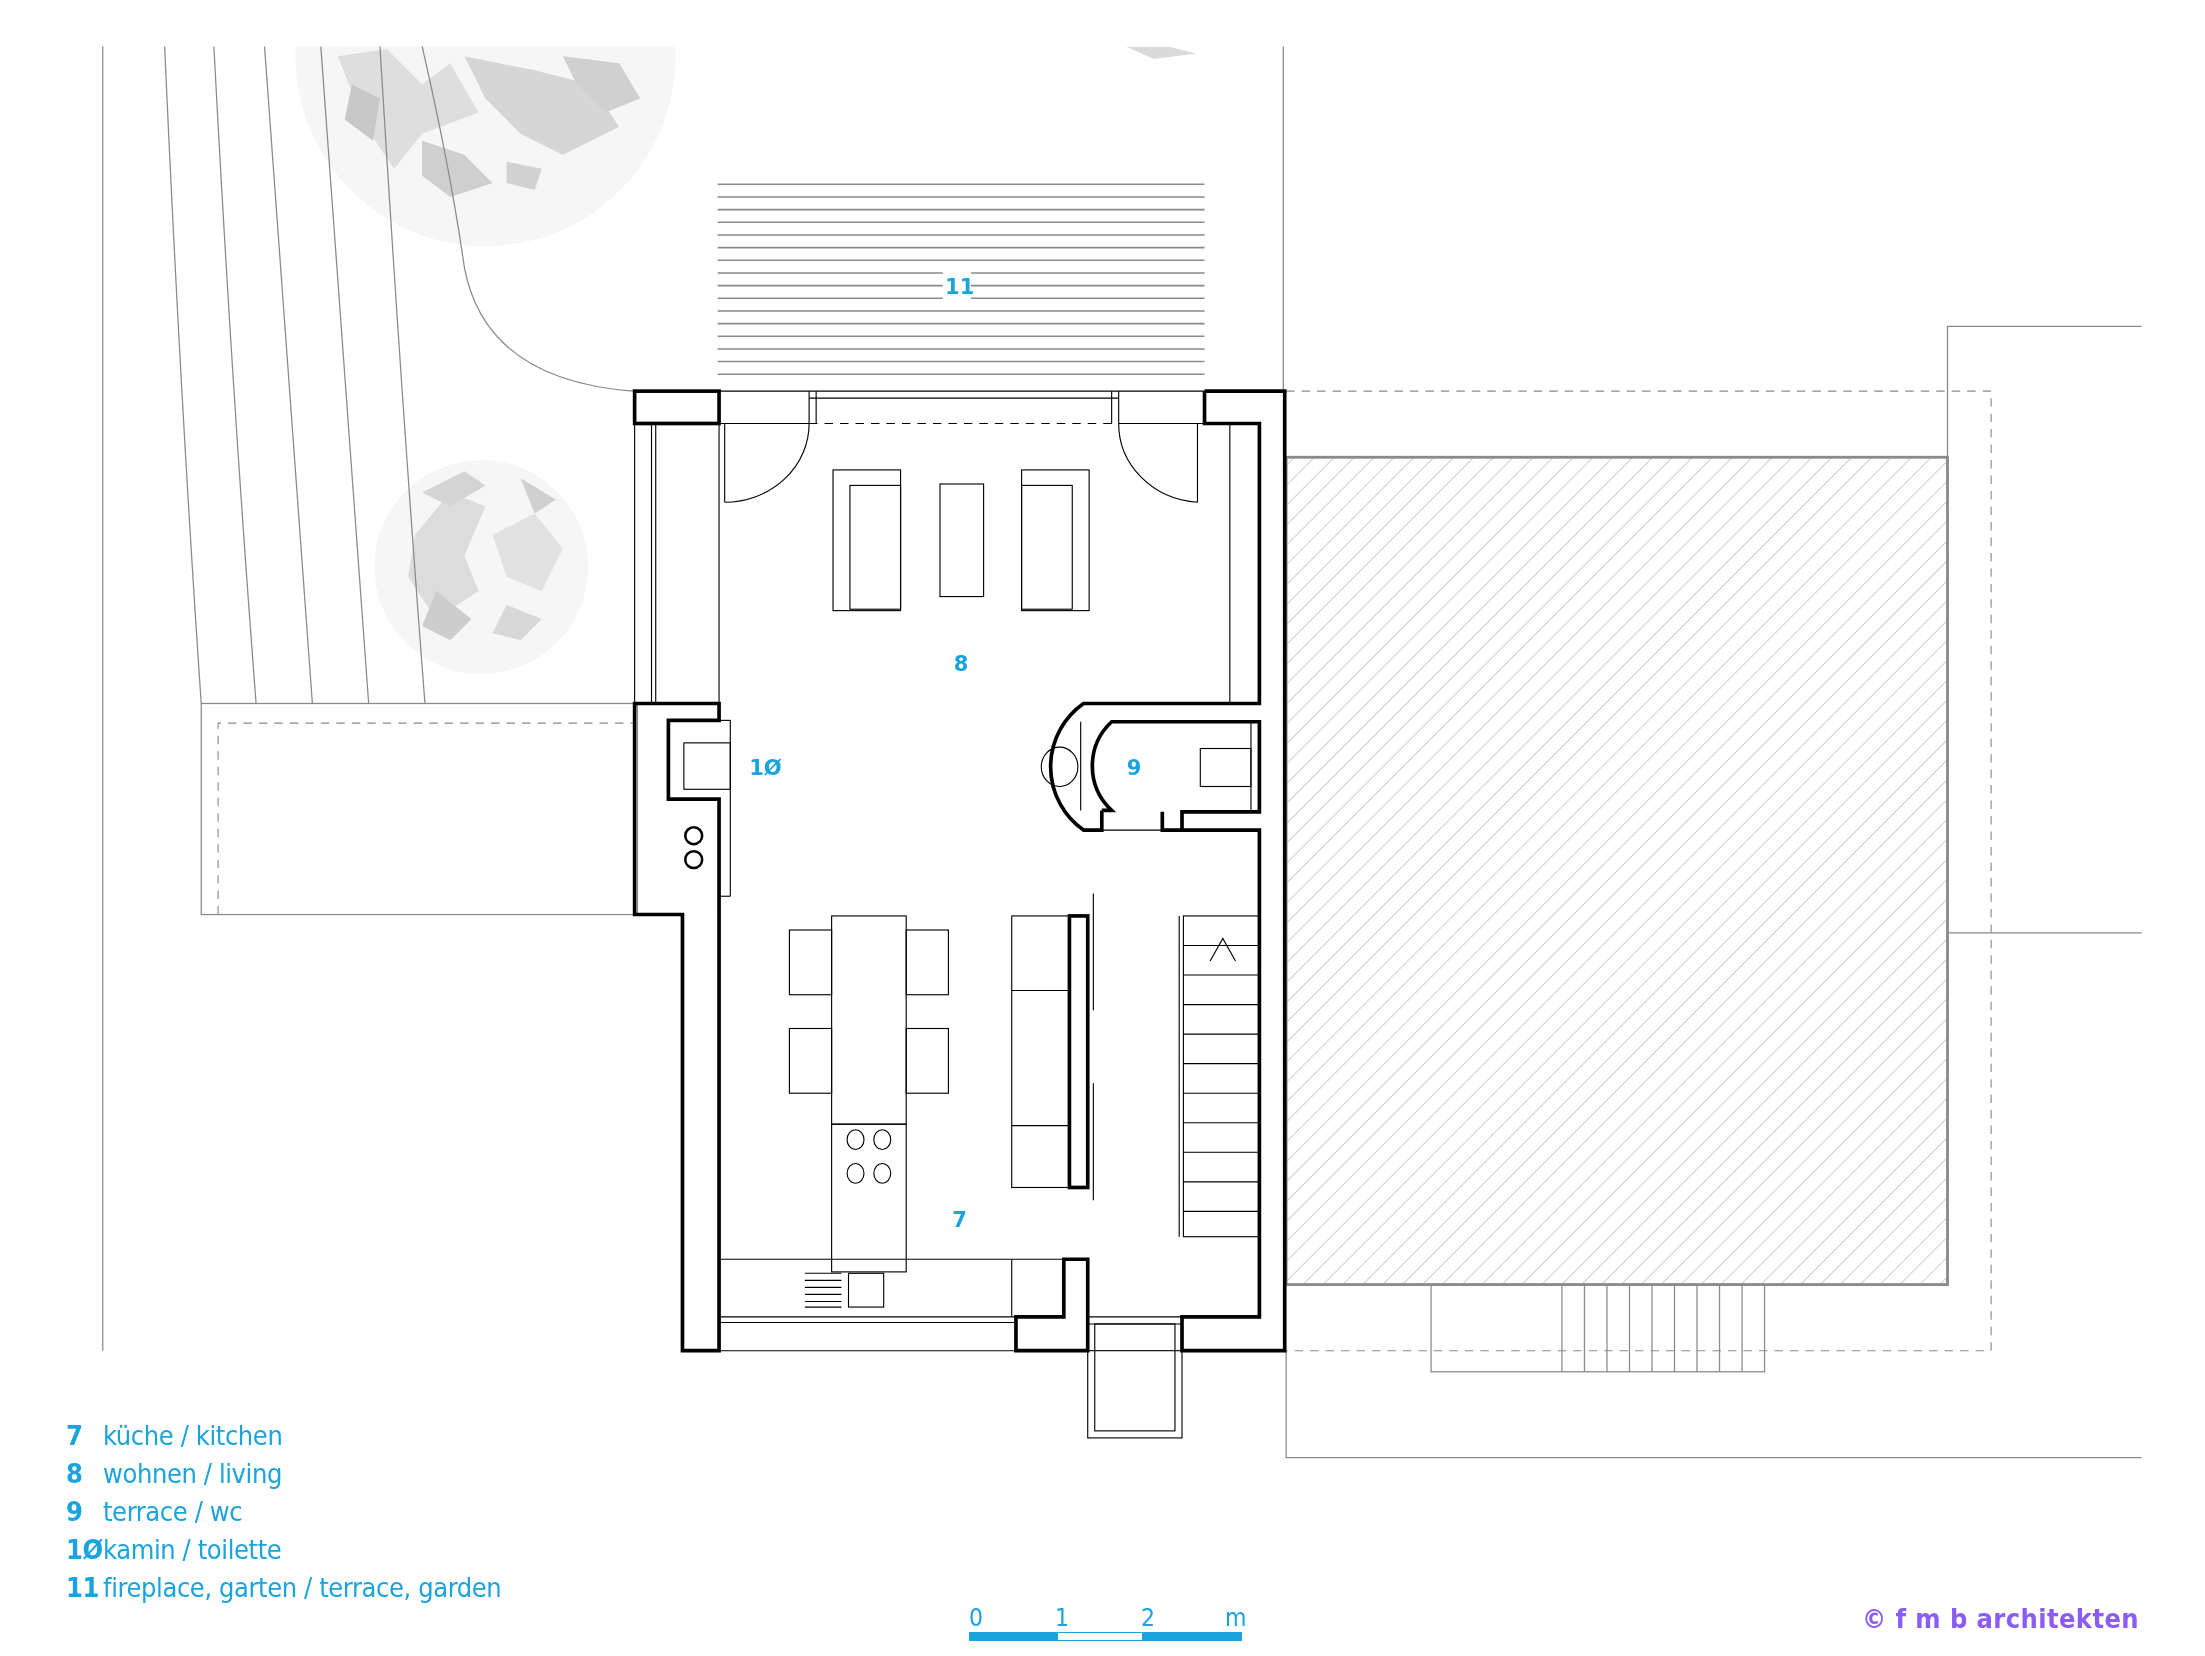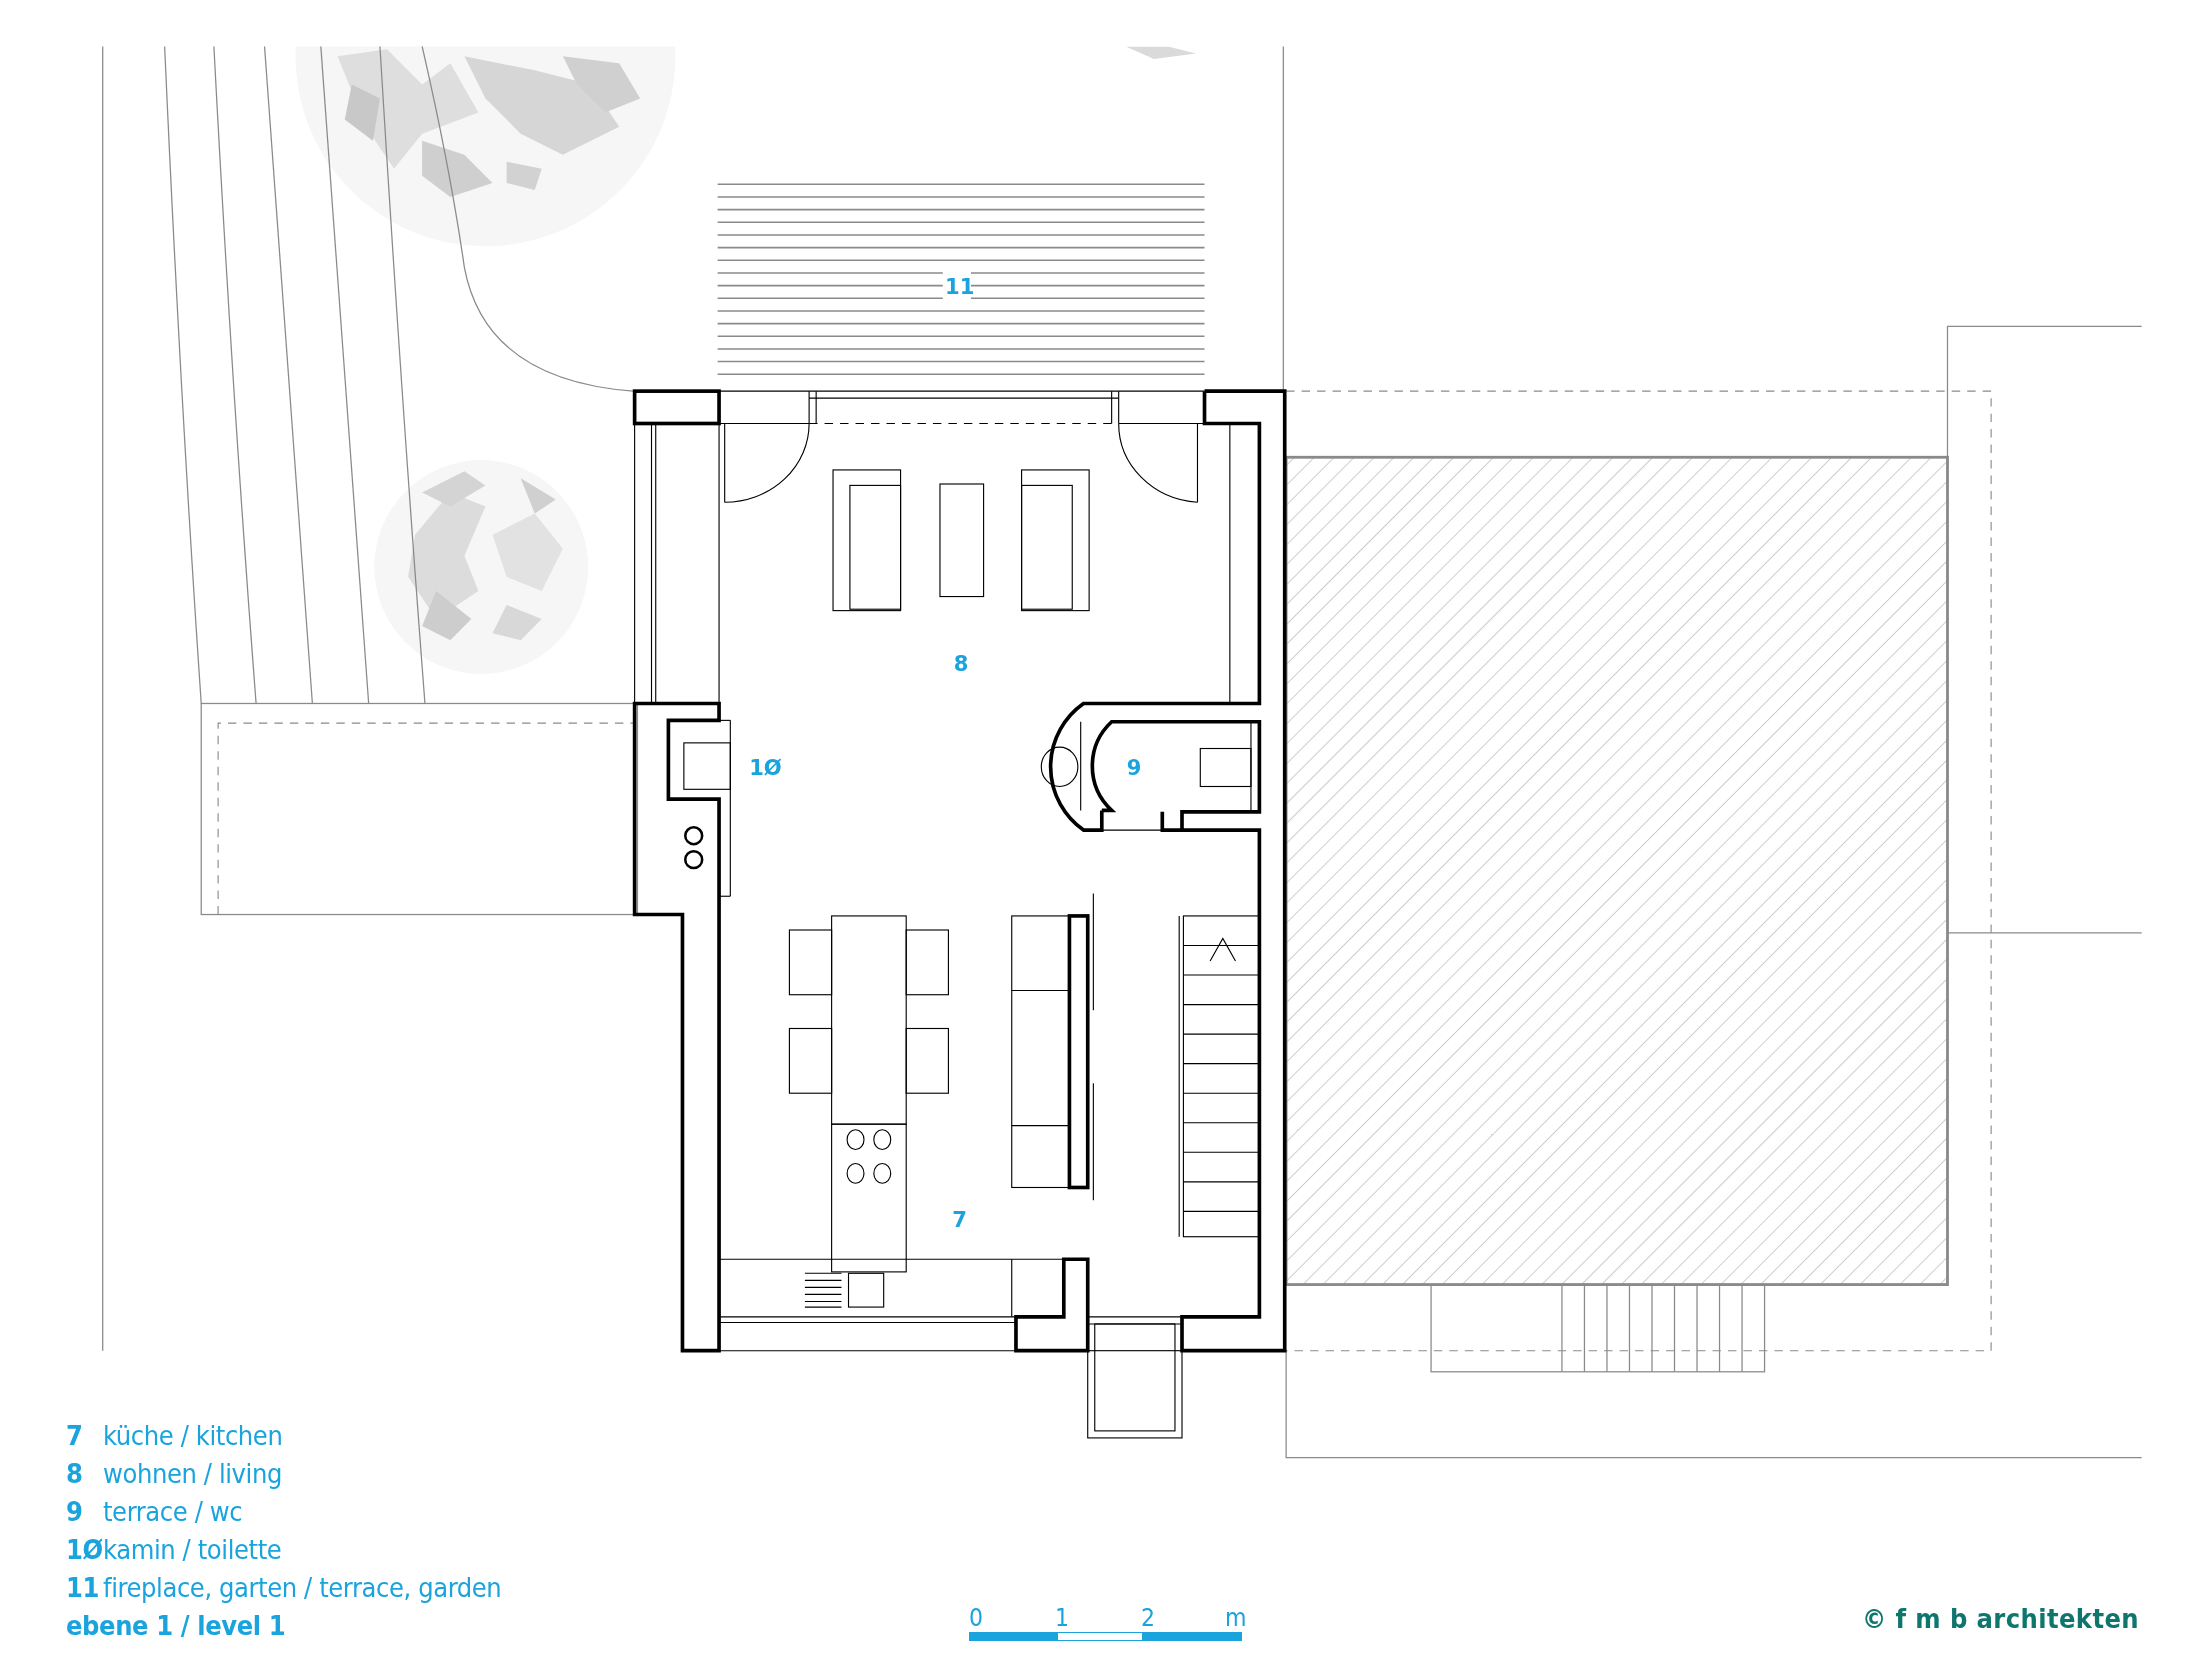--- a/index.html
+++ b/index.html
@@ -12,21 +12,21 @@
   .deck { stroke: #8a8a8a; stroke-width: 1.1; }
   .room-num { fill: #1aa3dd; font-family: "DejaVu Sans", "Liberation Sans", sans-serif; font-weight: bold; font-size: 15px; text-anchor: middle; }
   .legend { position: absolute; left: 66px; color: #1aa3dd; font-size: 27px; line-height: 38px; letter-spacing: -0.4px; }
   .legend .row { display: flex; white-space: nowrap; }
   .legend .num { width: 37px; font-weight: bold; }
   .legend .title { font-weight: normal; }
   .scale { position: absolute; left: 969px; top: 1603px; width: 273px; color: #1aa3dd; font-size: 24.5px; }
   .scale .ticks span { position: absolute; top: 0; }
   .scale .bar { position: absolute; top: 29px; left: 0; height: 9.2px; width: 273px; display: flex; }
   .scale .seg { height: 9.2px; box-sizing: border-box; }
-  .copyright { position: absolute; right: 66px; top: 1603px; color: #0f766e; font-size: 27px; font-weight: bold; letter-spacing: 0.4px; }
+  .copyright { position: absolute; right: 66px; top: 1603px; color: #8b5cf6; font-size: 27px; font-weight: bold; letter-spacing: 0.4px; }
 </style>
 </head>
 <body>
 
 <svg id="plan" viewBox="0 0 1567 1177" preserveAspectRatio="none" xmlns="http://www.w3.org/2000/svg">
   <defs>
     <pattern id="hatch" patternUnits="userSpaceOnUse" width="10" height="10" patternTransform="rotate(45)">
       <line x1="0" y1="0" x2="0" y2="10" stroke="#9a9a9a" stroke-width="0.7"></line>
     </pattern>
     <clipPath id="topclip">
@@ -263,23 +263,20 @@
     <span class="title">terrace / wc</span>
   </div>
   <div class="row">
     <span class="num">1Ø</span>
     <span class="title">kamin / toilette</span>
   </div>
   <div class="row">
     <span class="num">11</span>
     <span class="title">fireplace, garten / terrace, garden</span>
   </div>
-  <div class="row" style="font-weight:bold;">
-    <span>ebene 1 / level 1</span>
-  </div>
 </div>
 
 <div class="scale">
   <div class="ticks">
     <span style="left:0px;">0</span>
     <span style="left:86px;">1</span>
     <span style="left:172px;">2</span>
     <span style="left:256px;">m</span>
   </div>
   <div class="bar">

